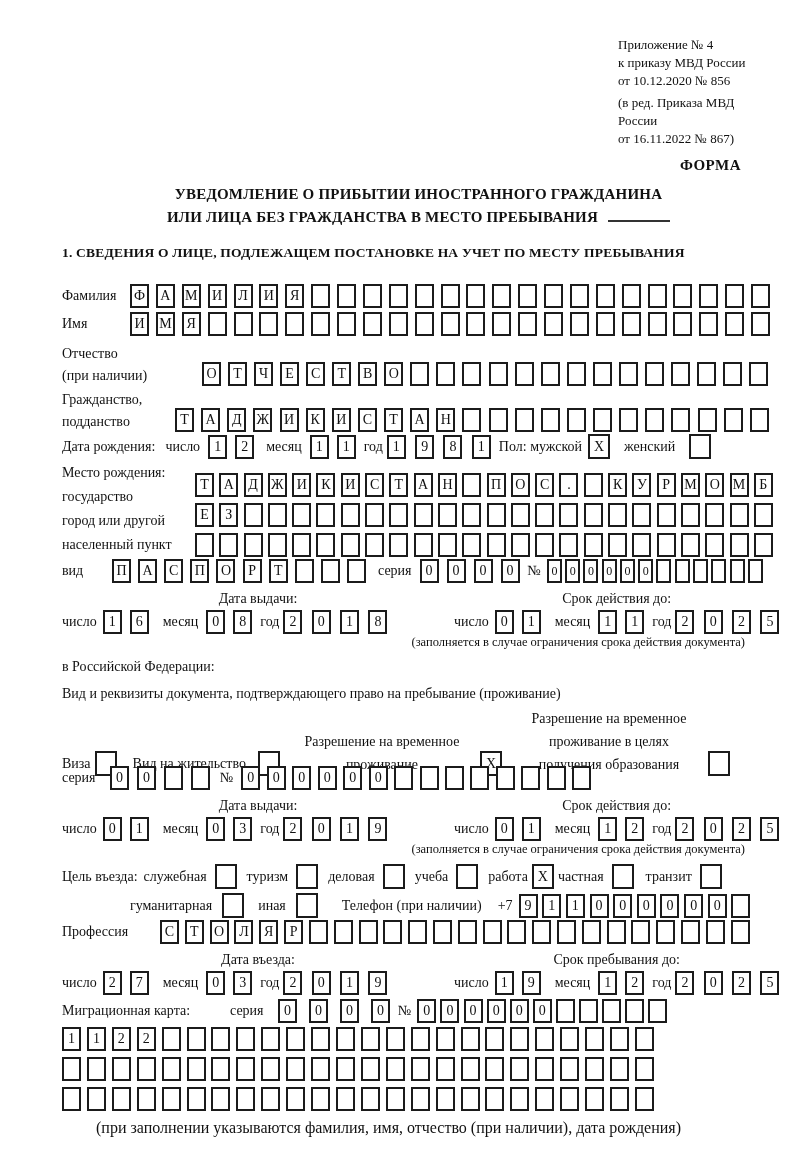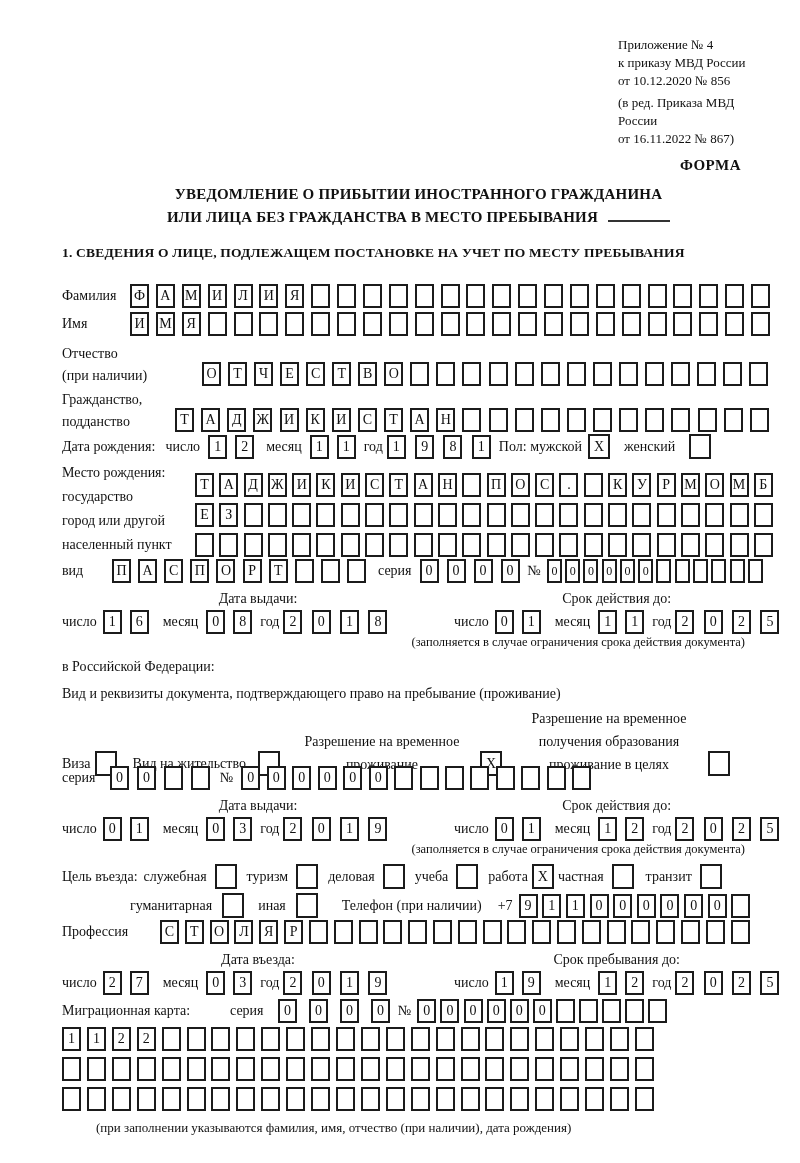--- a/index.html
+++ b/index.html
@@ -20,21 +20,21 @@
         display:flex;align-items:center;justify-content:center;font-size:14px;background:#fff;}
   .sm .cell{width:15px;font-size:12px;}
   .w46{width:46px}.w104{width:104px}.w22{width:22px}
   .w22 .cell{width:22px;height:25px;}
   .dates{display:flex;}
   .dcol1{width:392px;flex:none;}
   .dcol2{flex:1;}
   .dhead{text-align:center;font-size:14px;line-height:19px;}
   .drow{display:flex;align-items:flex-start;margin-top:2px;}
   .note{font-size:12.5px;line-height:17px;text-align:right;padding-right:30px;}
-  .note2{font-size:13px;line-height:17px;margin-top:8px;margin-left:34px;}
+  .note2{font-size:16px;line-height:17px;margin-top:8px;margin-left:34px;}
   .optml{text-align:center;font-size:14px;line-height:23px;flex:none;}
   .dochead{margin-top:-16px;text-align:center;font-weight:bold;font-size:14px;line-height:19px;}
   .intro{font-size:14px;line-height:19px;}
   .mt2{margin-top:2px}.mt4{margin-top:4px}.mt6{margin-top:6px}.mt8{margin-top:8px}.mt22{margin-top:22px}.mtm10{margin-top:-10px}
   .ml4{margin-left:4px}.ml6{margin-left:6px}.ml8{margin-left:8px}.ml10{margin-left:10px}
   .ml12{margin-left:12px}.ml14{margin-left:14px}.ml16{margin-left:16px}.ml24{margin-left:24px}
   .gap6{margin-top:6px}
 </style>
 </head>
 <body>
@@ -404,22 +404,22 @@
       </span>
     <div class="optml ml14" style="width:176px">
       <div>Разрешение на временное</div>
       <div>проживание</div>
     </div>
     <span class="cells w22 ml10">
         <span class="cell">X</span>
       </span>
     <div class="optml ml16" style="width:182px">
       <div>Разрешение на временное</div>
+      <div>проживание в целях</div>
       <div>получения образования</div>
-      <div>проживание в целях</div>
     </div>
     <span class="cells w22 ml8">
         <span class="cell"></span>
       </span>
   </div>
 
   <div class="row mtm10">
     <span class="lbl" style="width:44px">серия</span>
     <span class="cells ml4" style="width:100px">
         <span class="cell">0</span>

